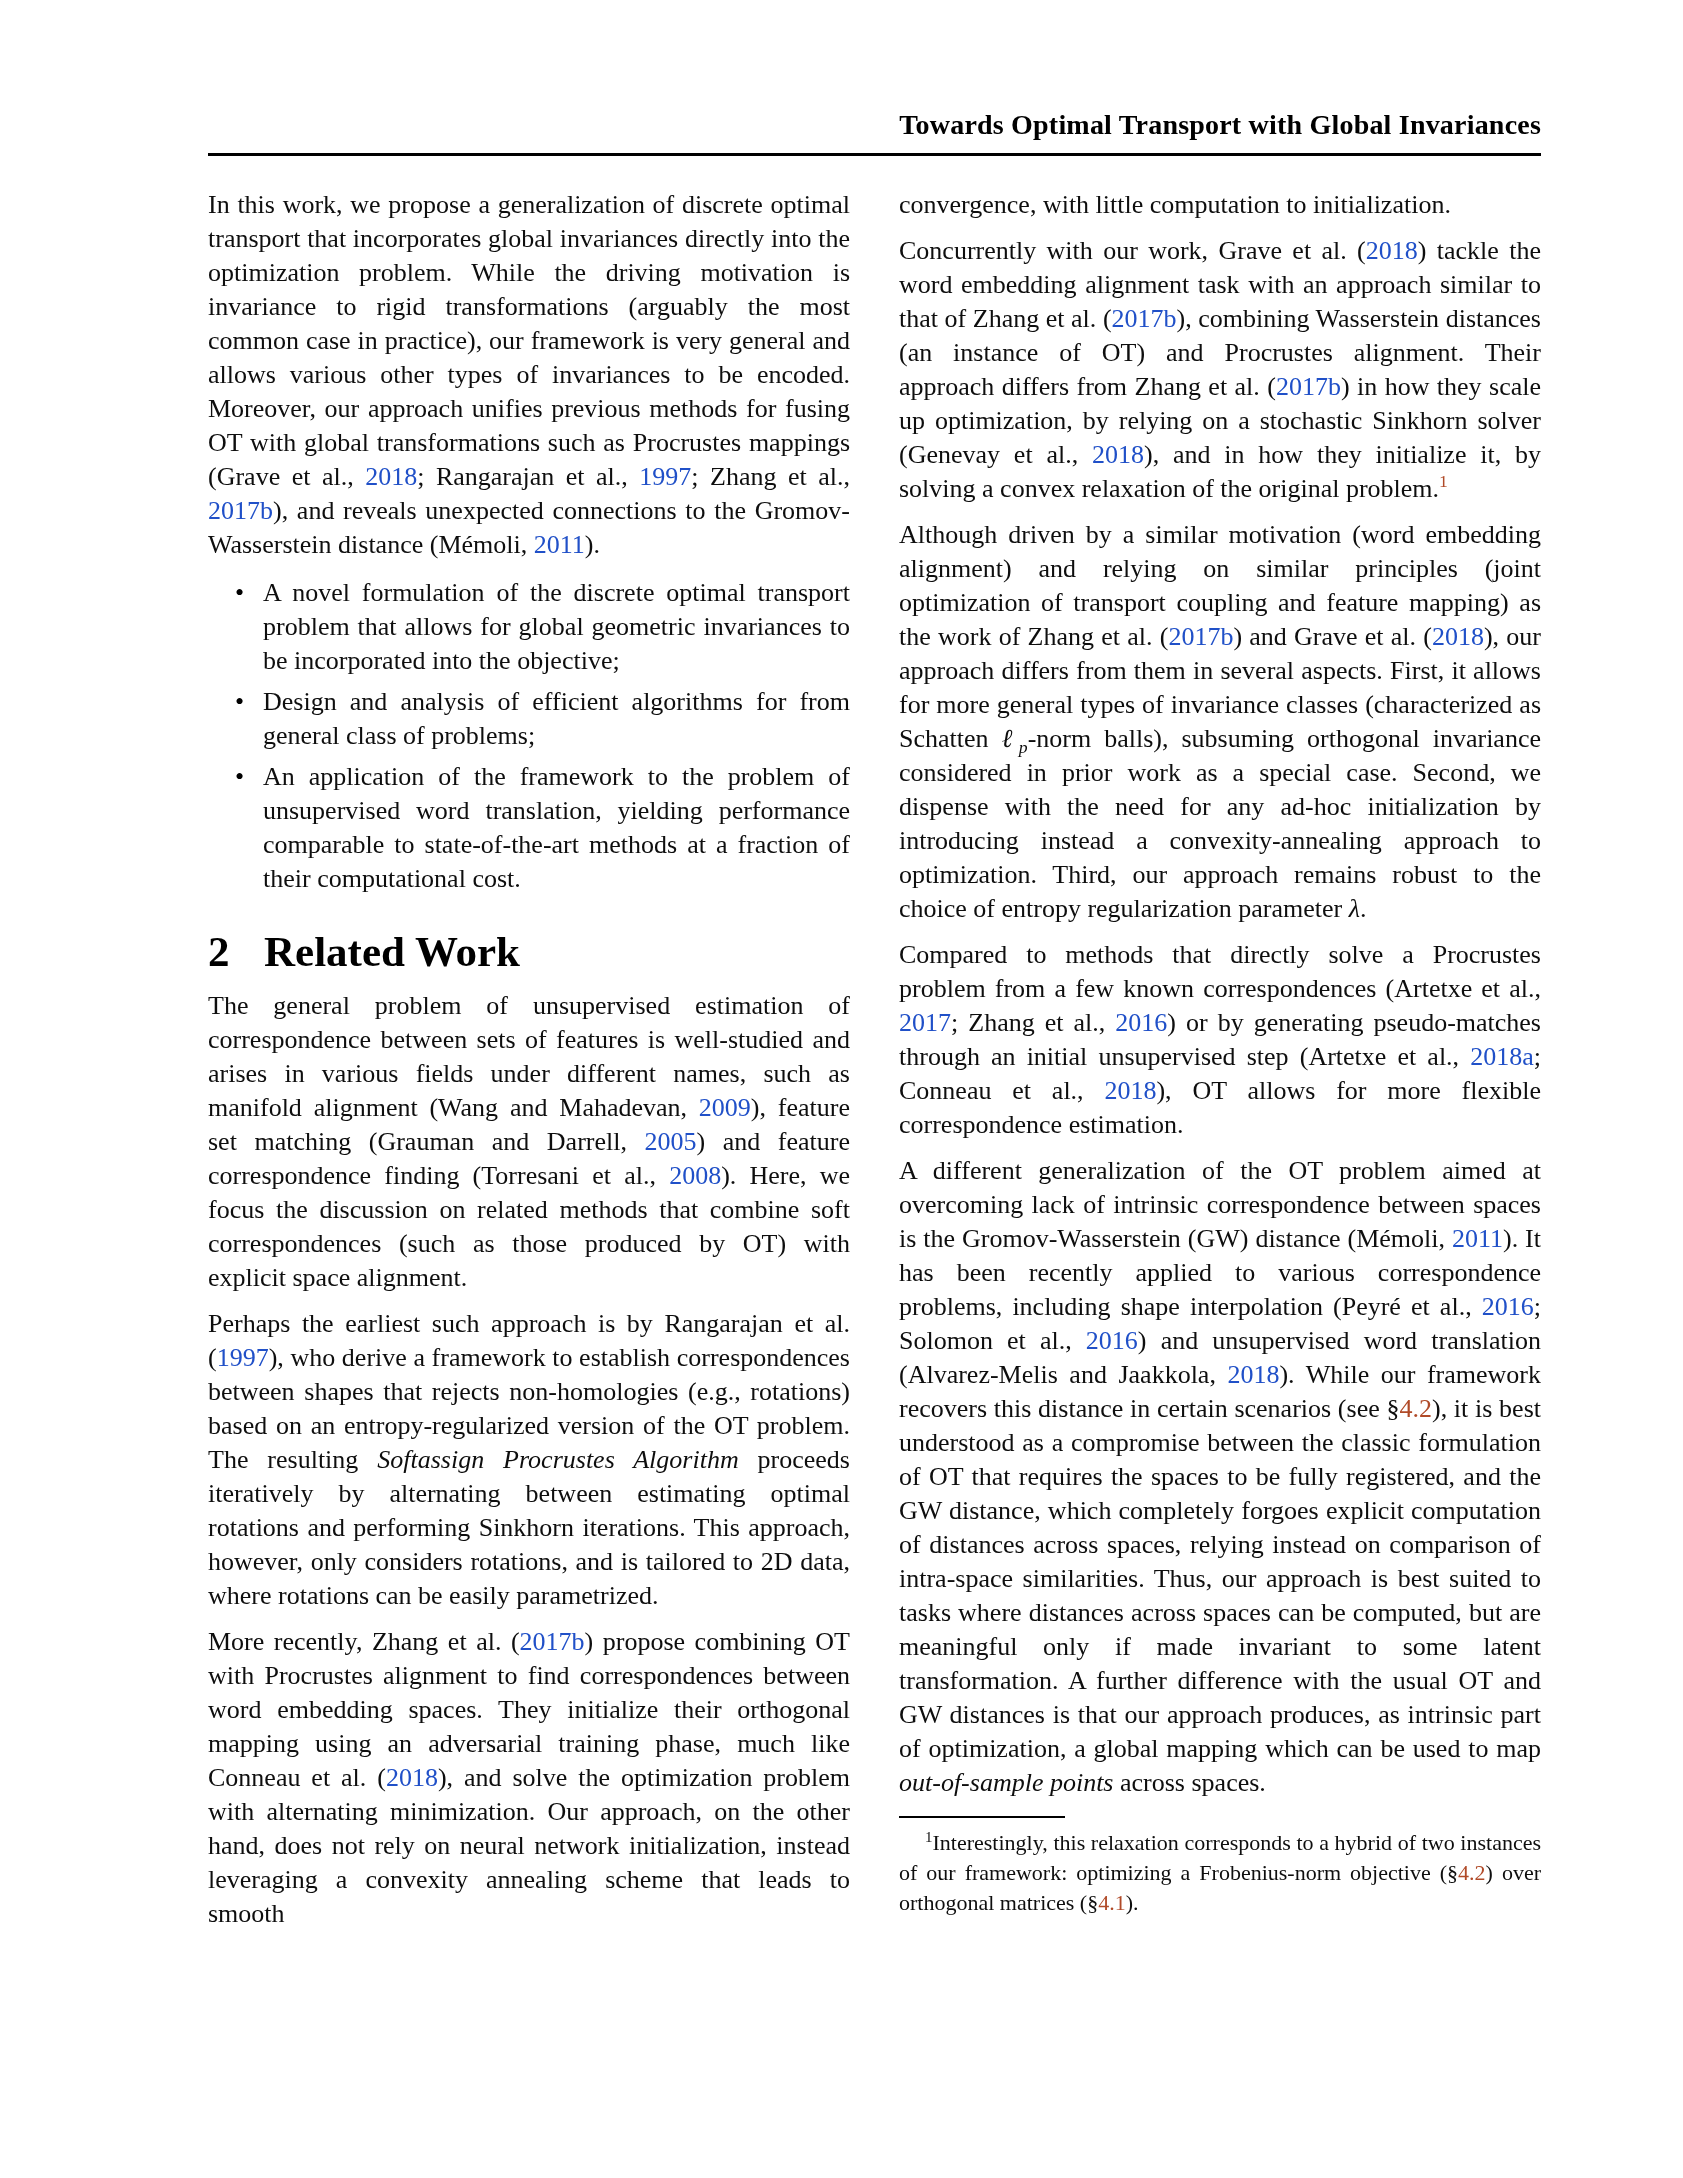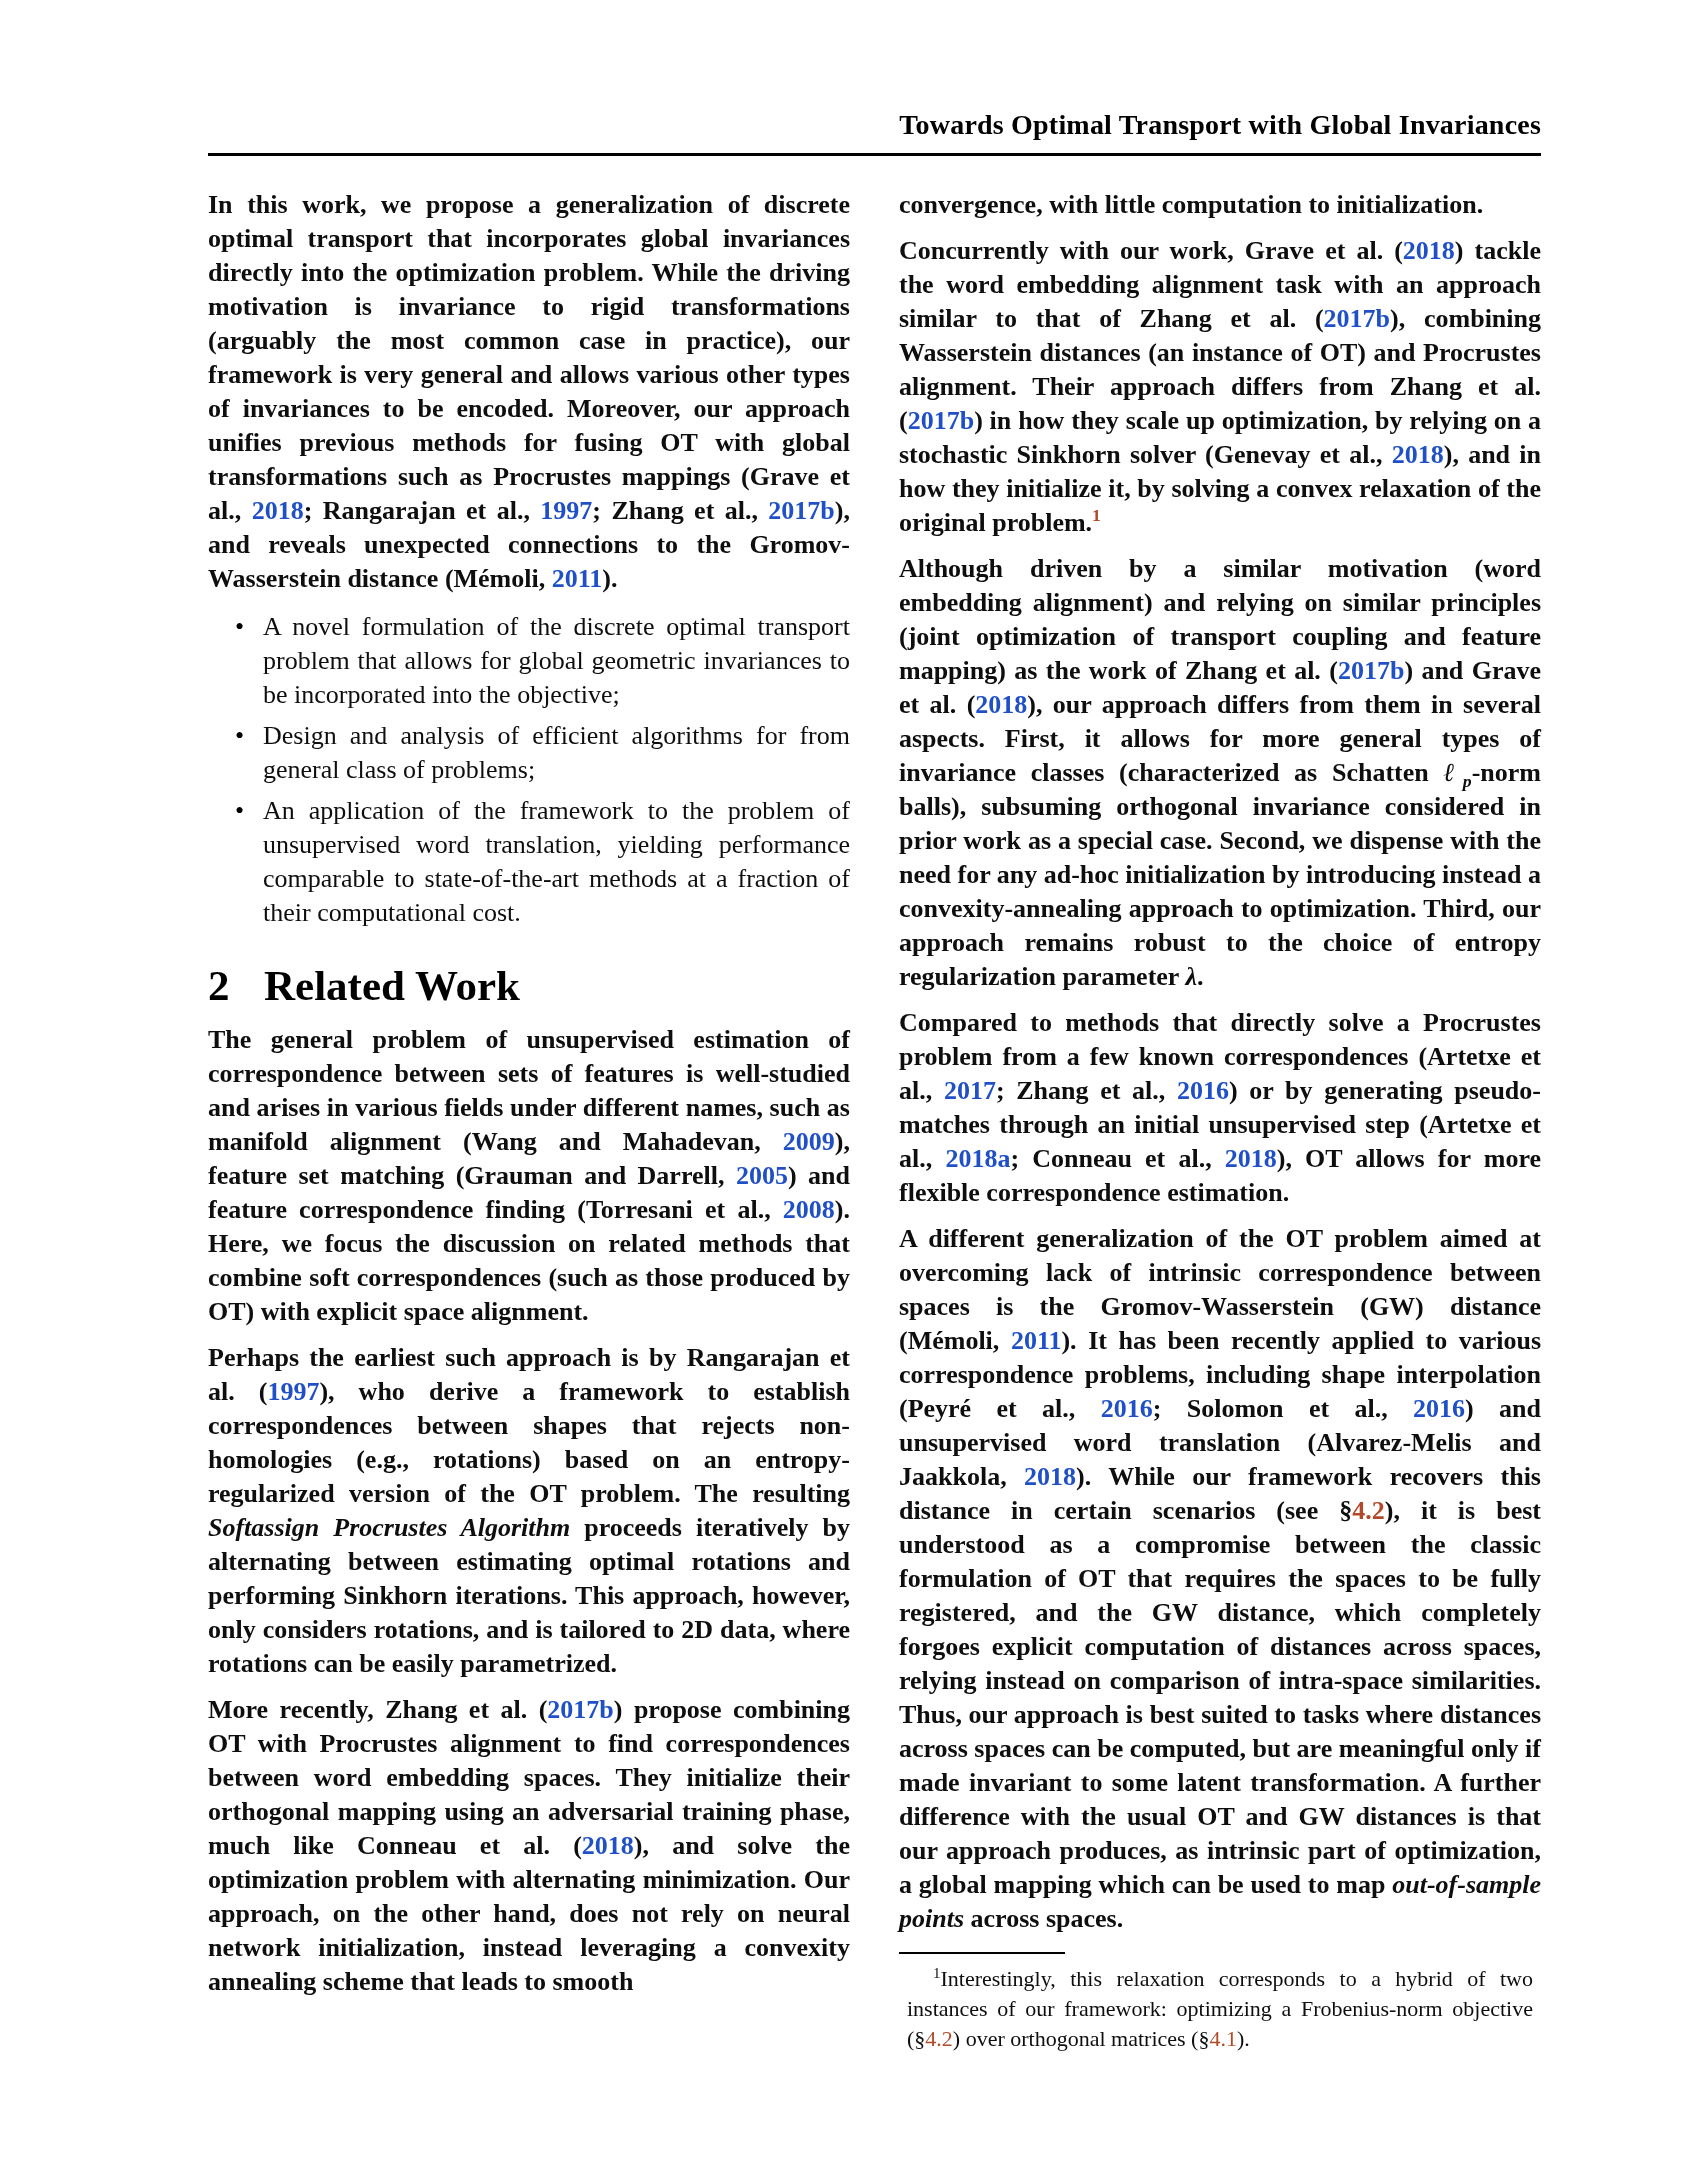--- a/index.html
+++ b/index.html
@@ -49,21 +49,20 @@
     font-size: 26px;
     line-height: 34px;
     text-align: justify;
     hyphens: none;
     -webkit-hyphens: none;
   }
   .col-left  { left: 208px; }
   .col-right { left: 899px; }
   p.para {
     margin: 0 0 12px 0;
-    font-weight: bold;
   }
   .section-heading {
     margin: 38px 0 19px 0;
     font-weight: bold;
     font-size: 43px;
     line-height: 36px;
     text-align: left;
     color: #000000;
   }
   .section-heading .sec-num {
@@ -97,21 +96,21 @@
     font-size: 22px;
     line-height: 30px;
   }
   .footnote-rule {
     width: 166px;
     height: 2px;
     background: #000000;
     margin: 0 0 10px 0;
   }
   .footnote p {
-    margin: 8px;
+    margin: 0;
     text-indent: 26px;
   }
 </style>
 </head>
 <body style="--cite: #2050c8; --link: #b04a28;">
 
 <div class="page">
   <div class="running-head">Towards Optimal Transport with Global Invariances</div>
   <div class="head-rule"></div>
 

